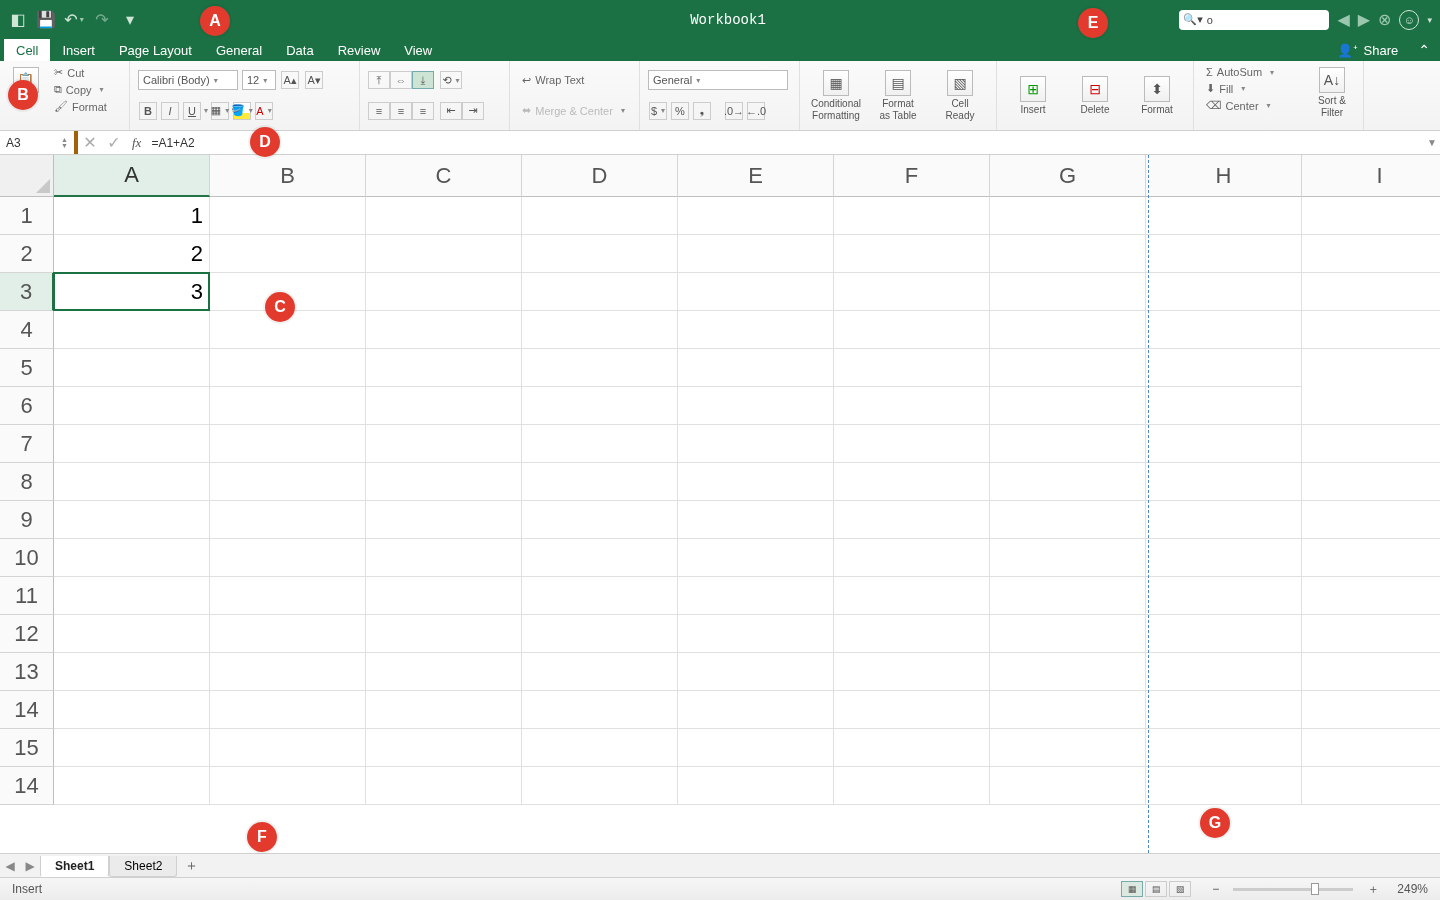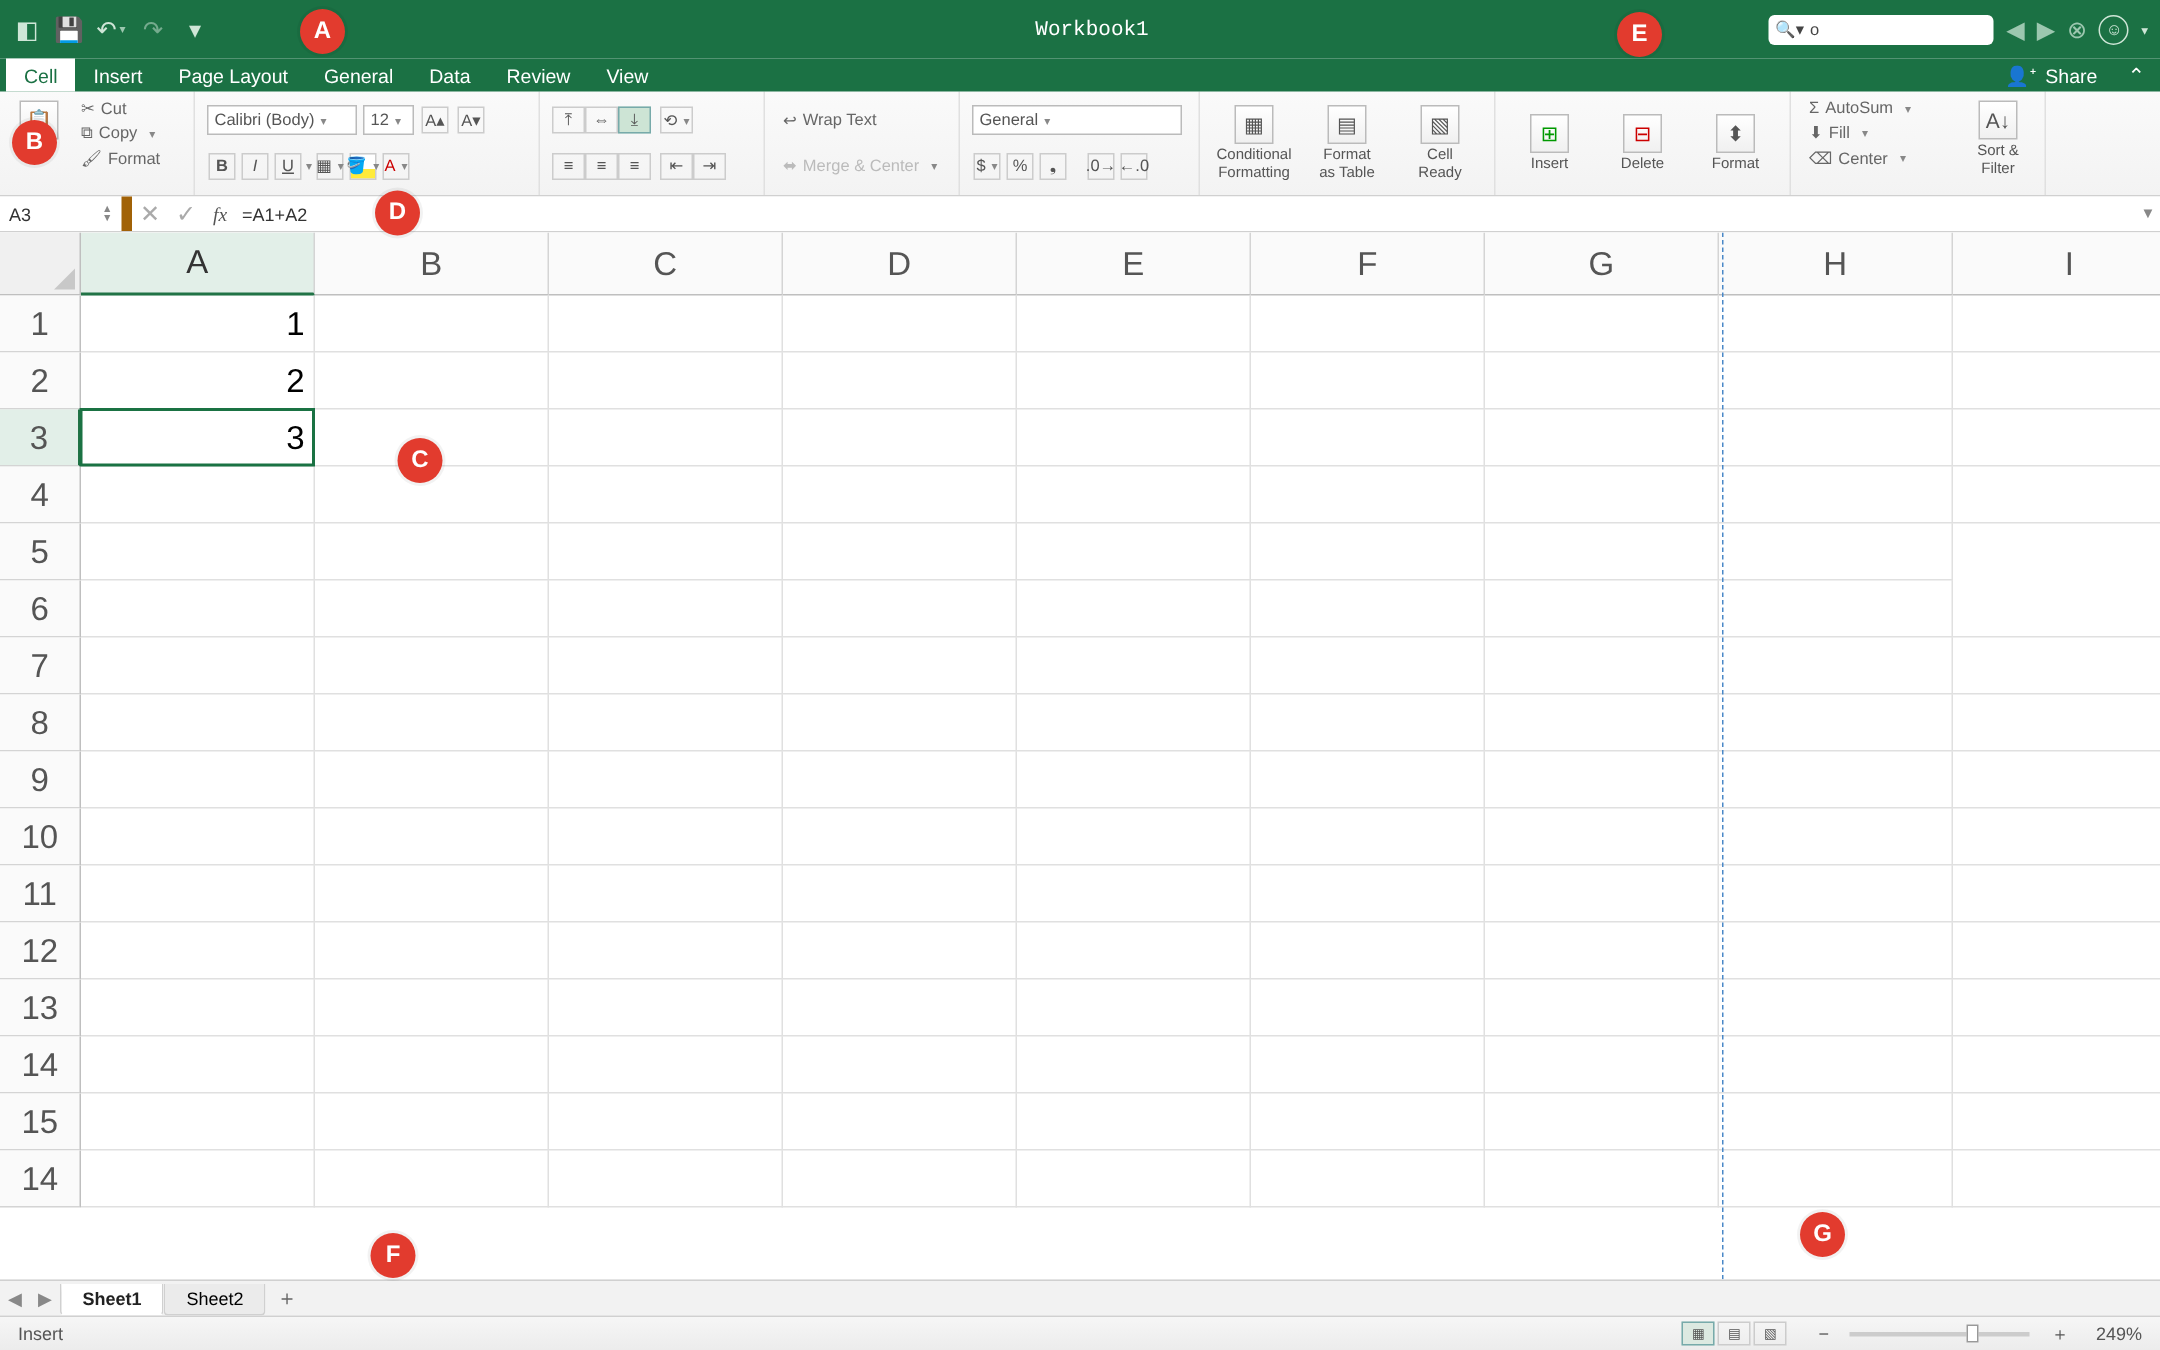--- a/index.html
+++ b/index.html
@@ -32,21 +32,21 @@
 .bigbtn { display:flex; flex-direction:column; align-items:center; gap:2px; padding:2px 6px; cursor:pointer; font-size:10px; text-align:center; line-height:1.15; width:56px;}
 .bigbtn .ico{ width:26px; height:26px; border:1px solid #bbb; display:flex; align-items:center;justify-content:center; font-size:14px; background:linear-gradient(#fff,#f0f0f0);}
 .fontbox{border:1px solid #bbb; background:#fff; height:20px; display:flex; align-items:center; padding:0 4px; font-size:11px;}
 .drop::after{content:"▾"; font-size:8px; color:#888; margin-left:4px;}
 .align-cell{width:22px;height:18px;border:1px solid #ccc;display:inline-flex;align-items:center;justify-content:center;margin:0;}
 .align-cell.active{background:#cde4d5;border-color:#7aa;}
 .disabled{color:#bbb !important;}
 
 
 .formulabar { height: 24px; border-bottom:1px solid #d0d0d0; background:#fff; display:flex; align-items:center; position:relative;}
-.namebox { width: 88px; border-right:7px solid #a16207; height:100%; display:flex; align-items:center; padding:0 6px; font-size:12px; color:#333;}
+.namebox { width: 78px; border-right:4px solid #a16207; height:100%; display:flex; align-items:center; padding:0 6px; font-size:12px; color:#333;}
 .namebox .spin{margin-left:auto; display:flex; flex-direction:column; font-size:7px; line-height:6px; color:#888;}
 .fb-btn{width:24px;text-align:center;color:#aaa;}
 .fx{font-style:italic; font-family:"Times New Roman",serif; font-size:13px; color:#555; padding:0 6px;}
 .formula-text{font-size:12px; color:#333; padding-left:4px; flex:1;}
 .fb-drop{width:16px;text-align:center;color:#888;font-size:10px;}
 
 
 .gridwrap{ position:absolute; left:0; top:155px; right:0; bottom:47px; overflow:hidden; background:#fff;}
 .corner{position:absolute;left:0;top:0;width:54px;height:42px;border-right:1px solid #bfbfbf;border-bottom:1px solid #bfbfbf;background:#f0f0f0;}
 .corner::after{content:""; position:absolute; right:3px; bottom:3px; width:0;height:0;border-left:14px solid transparent; border-bottom:14px solid #c8c8c8;}

